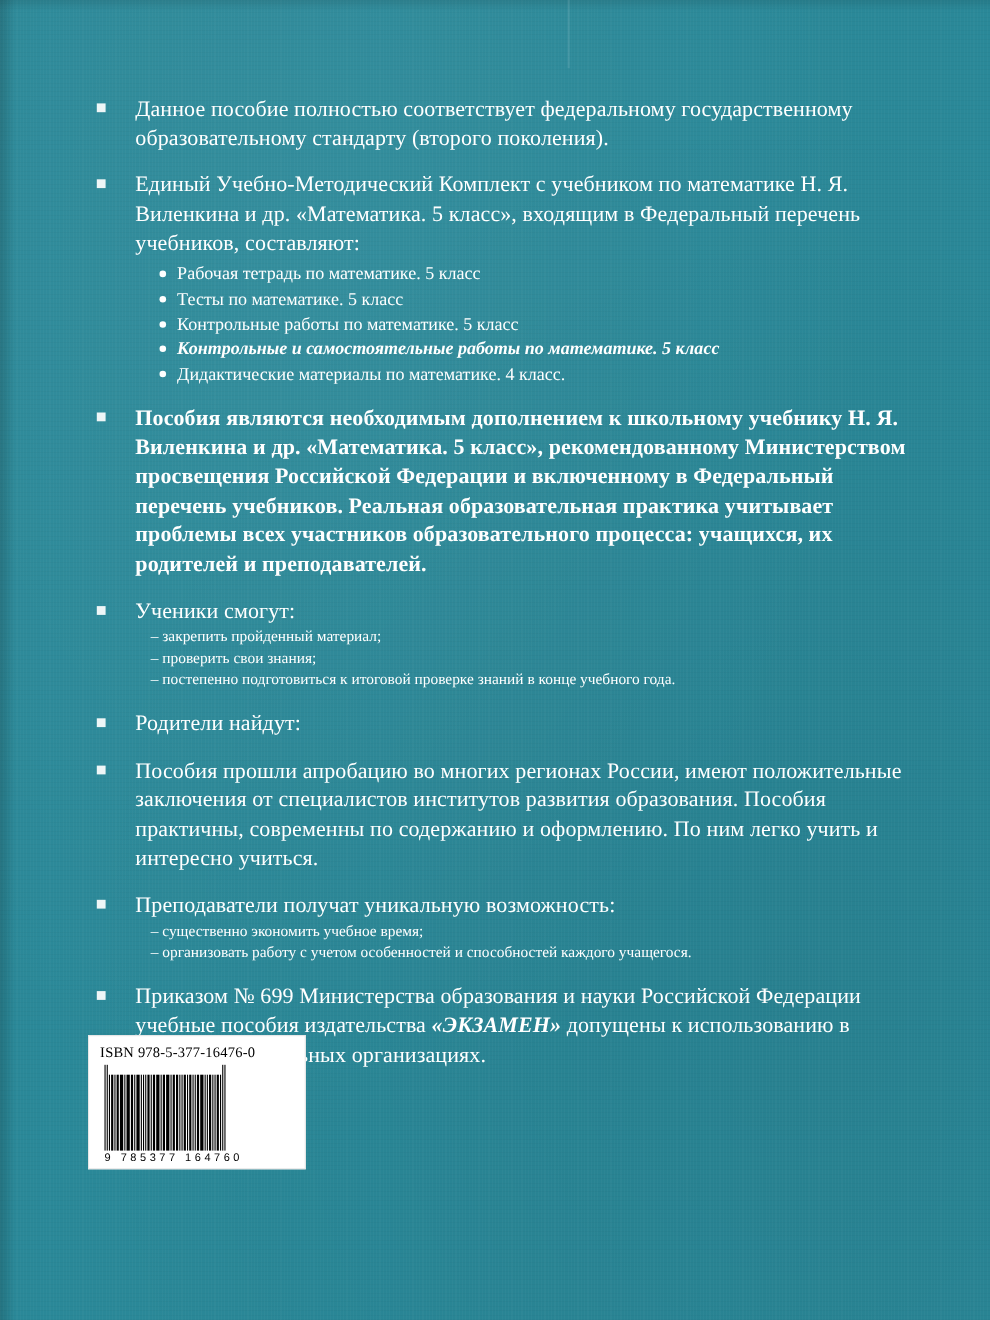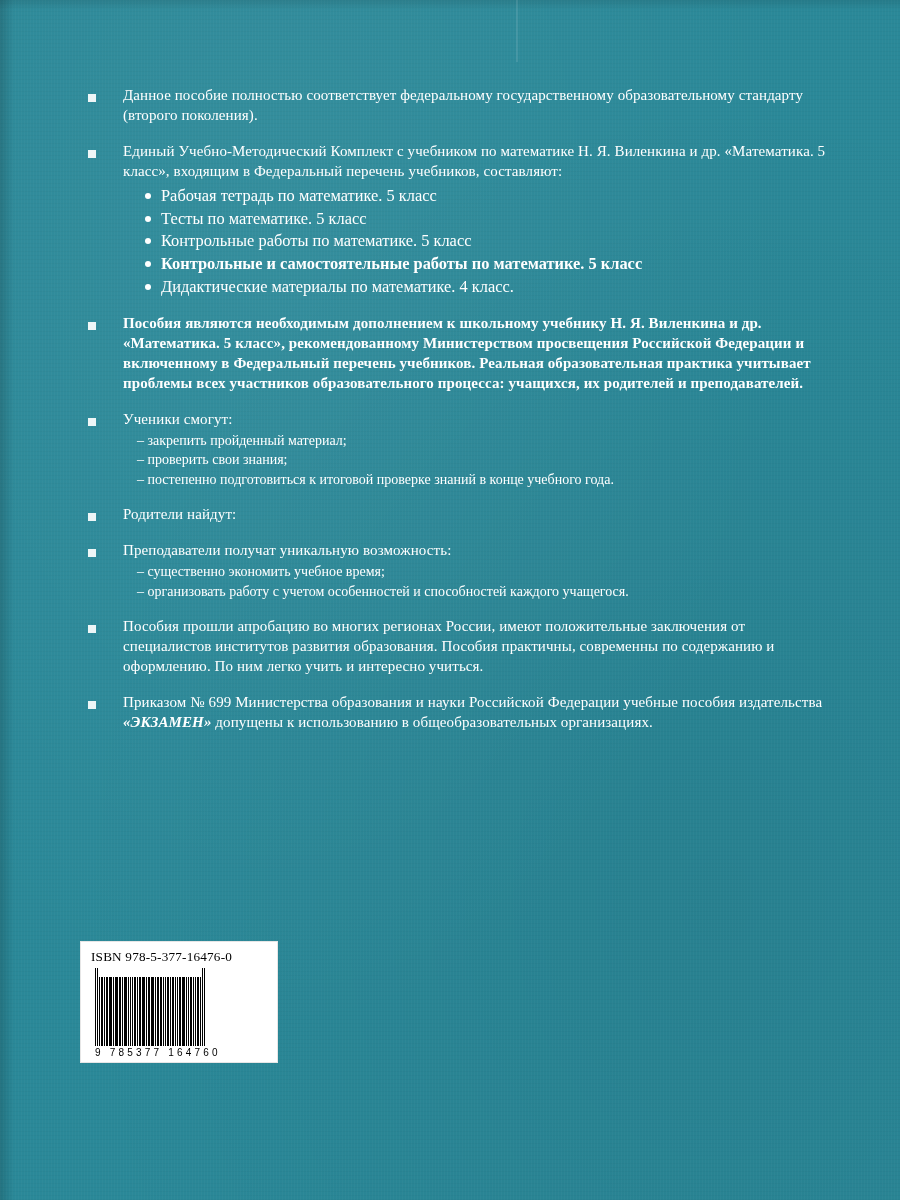--- a/index.html
+++ b/index.html
@@ -67,21 +67,21 @@
   li.block > .sq {
     position: absolute;
     left: 8px;
     top: 8px;
     width: 8px;
     height: 8px;
     background: #ffffff;
     opacity: 0.92;
   }
   .para {
-    font-size: 15px;
+    font-size: 20px;
     line-height: 1.33;
     margin: 0;
     letter-spacing: 0.1px;
   }
   .para.bold {
     font-weight: bold;
   }
   ul.sub {
     list-style: none;
     margin: 3px 0 0 0;
@@ -98,20 +98,21 @@
     position: absolute;
     left: 0;
     top: 8px;
     width: 6px;
     height: 6px;
     border-radius: 50%;
     background: #ffffff;
   }
   ul.sub li.bold {
     font-weight: bold;
+    font-style: italic;
   }
   ul.dash {
     list-style: none;
     margin: 2px 0 0 0;
     padding: 0 0 0 14px;
   }
   ul.dash li {
     font-size: 14px;
     line-height: 1.33;
     margin-bottom: 1px;
@@ -222,34 +223,34 @@
       </ul>
     </li>
 
     <li class="block">
       <span class="sq"></span>
       <p class="para">Родители найдут:</p>
     </li>
 
     <li class="block">
       <span class="sq"></span>
+      <p class="para">Пособия прошли апробацию во многих регионах России, имеют положительные заключения от специалистов институтов развития образования. Пособия практичны, современны по содержанию и оформлению. По ним легко учить и интересно учиться.</p>
+    </li>
+
+    <li class="block">
+      <span class="sq"></span>
       <p class="para">Преподаватели получат уникальную возможность:</p>
       <ul class="dash">
         <li>– существенно экономить учебное время;</li>
         <li>– организовать работу с учетом особенностей и способностей каждого   учащегося.</li>
       </ul>
     </li>
 
     <li class="block">
       <span class="sq"></span>
-      <p class="para">Пособия прошли апробацию во многих регионах России, имеют положительные заключения от специалистов институтов развития образования. Пособия практичны, современны по содержанию и оформлению. По ним легко учить и интересно учиться.</p>
-    </li>
-
-    <li class="block">
-      <span class="sq"></span>
       <p class="para"><span>Приказом № 699 Министерства образования и науки Российской Федерации учебные пособия издательства </span><span class="exam-word">«ЭКЗАМЕН»</span><span> допущены к использованию в общеобразовательных организациях.</span></p>
     </li>
 
   </ul>
 </div>
 
 <div class="barcode-box">
   <div class="isbn-text">ISBN 978-5-377-16476-0</div>
   <div class="bars" id="bars">
       <i class="t" style="width: 1px;"></i>

